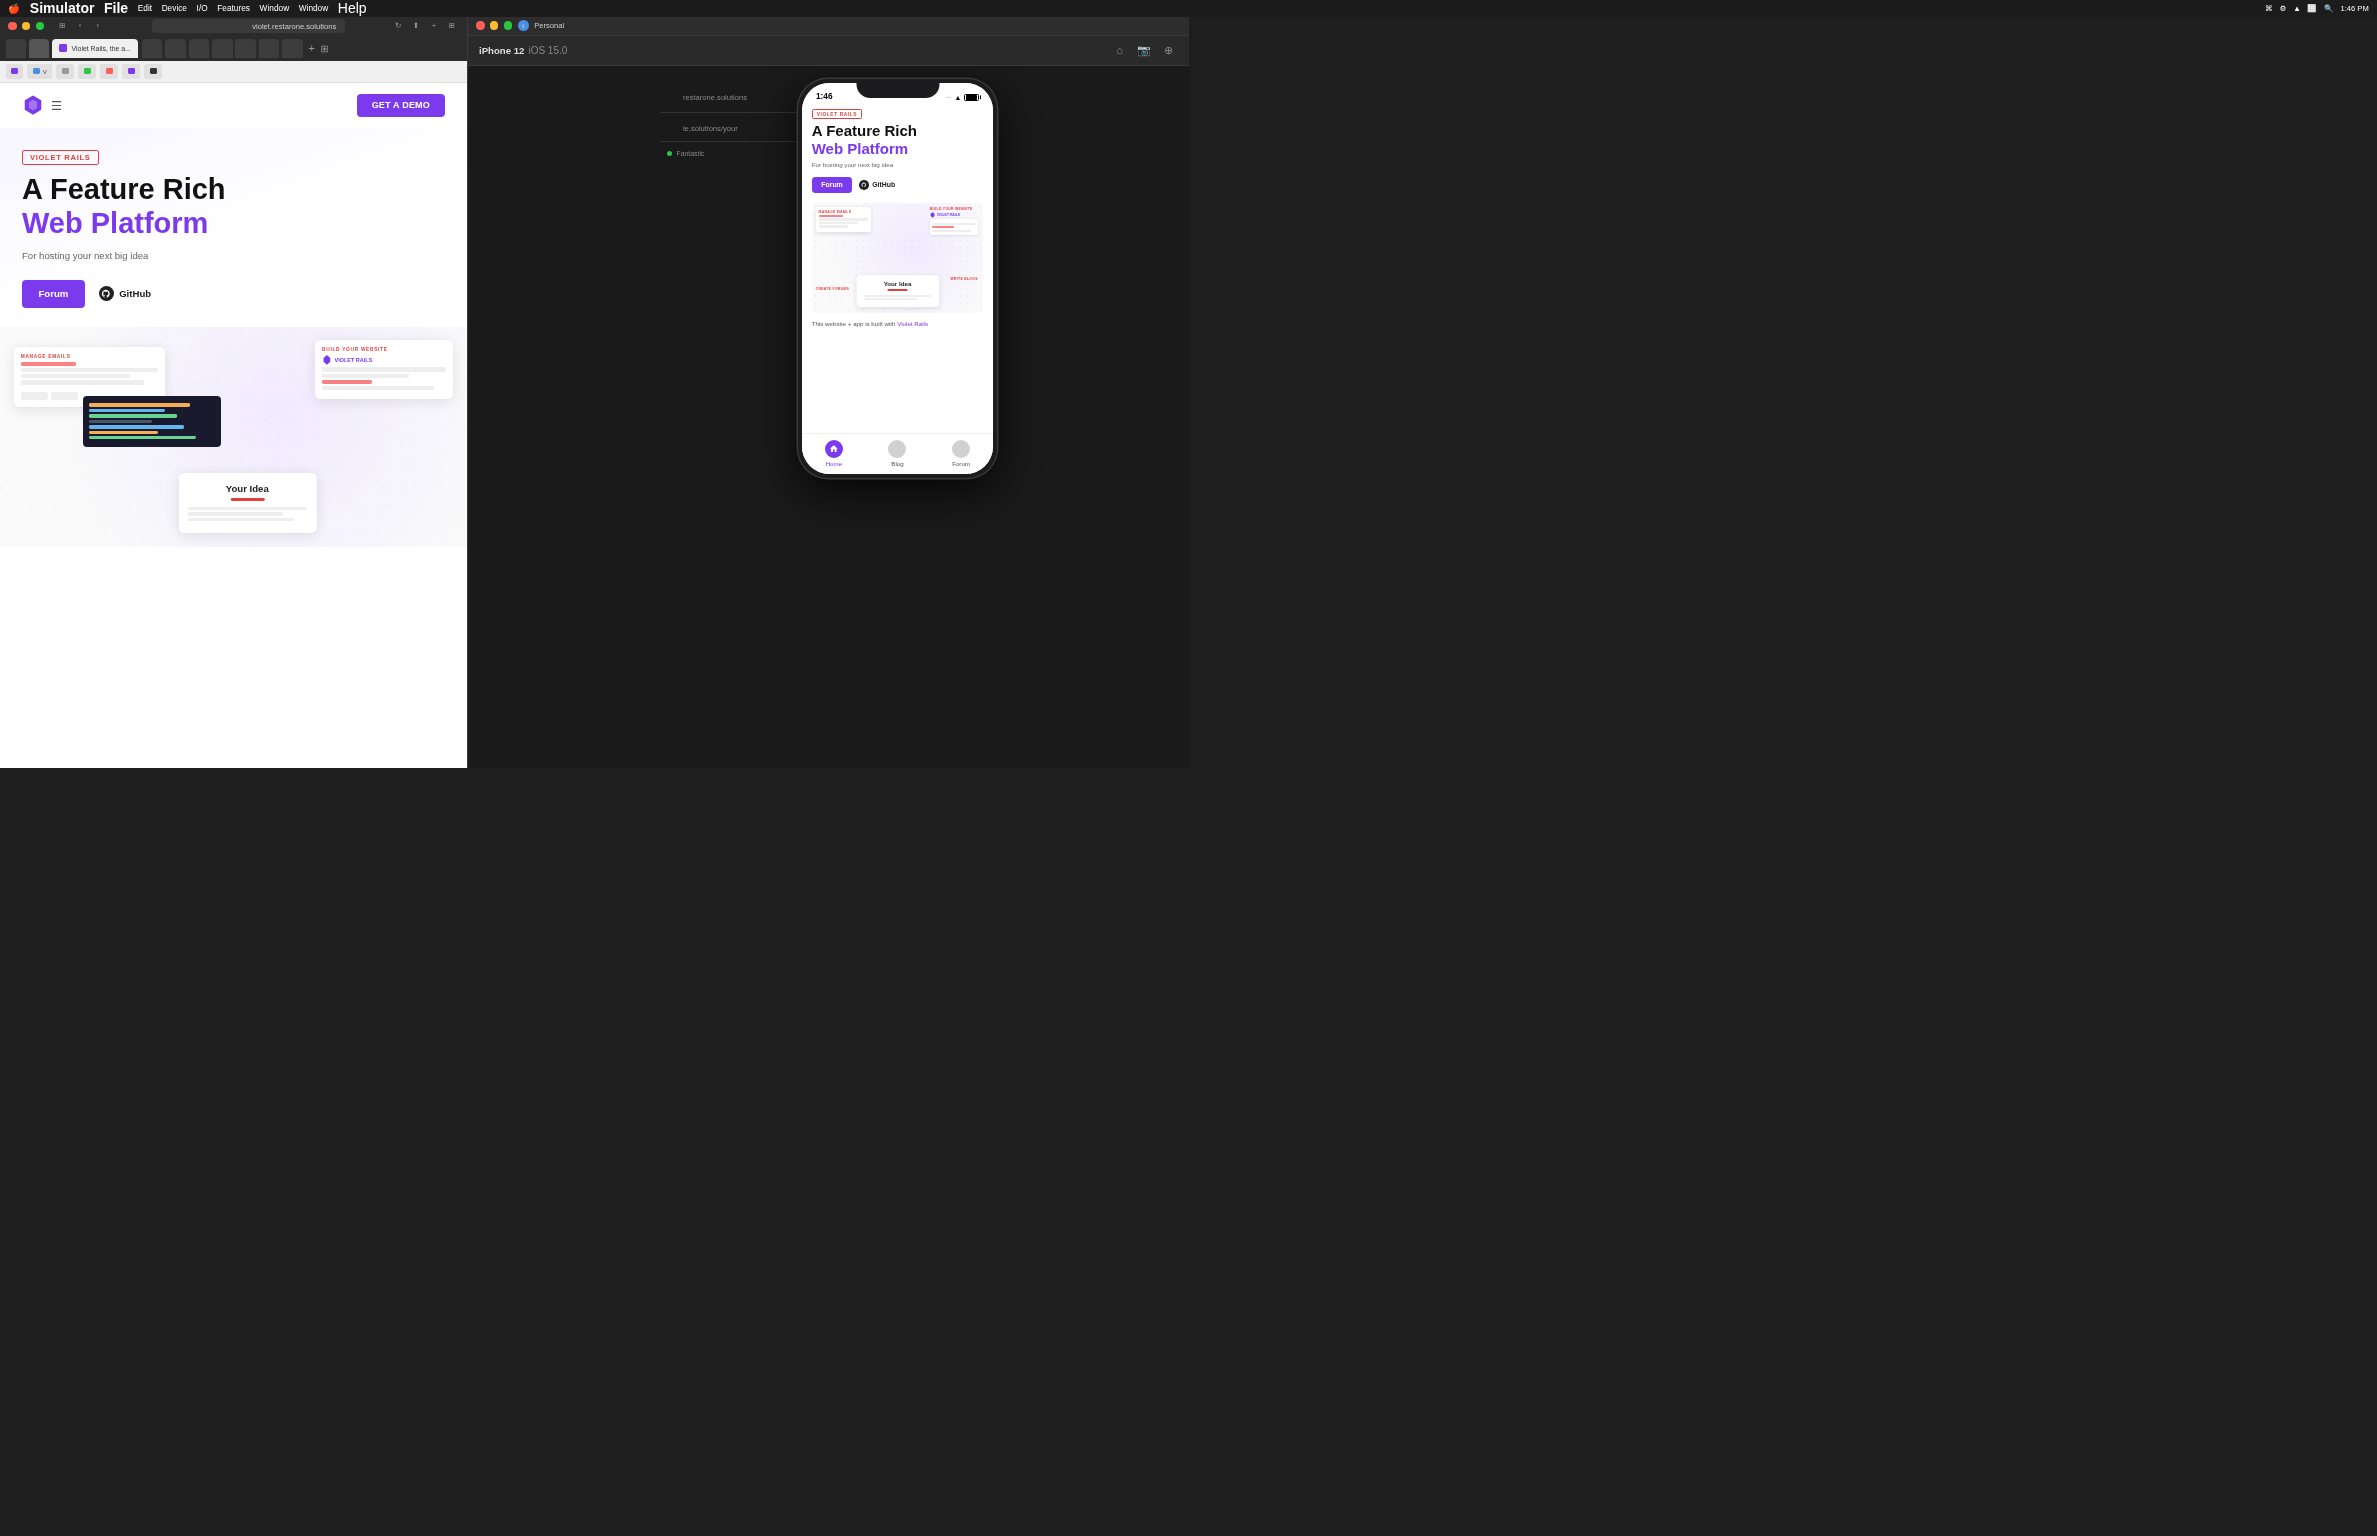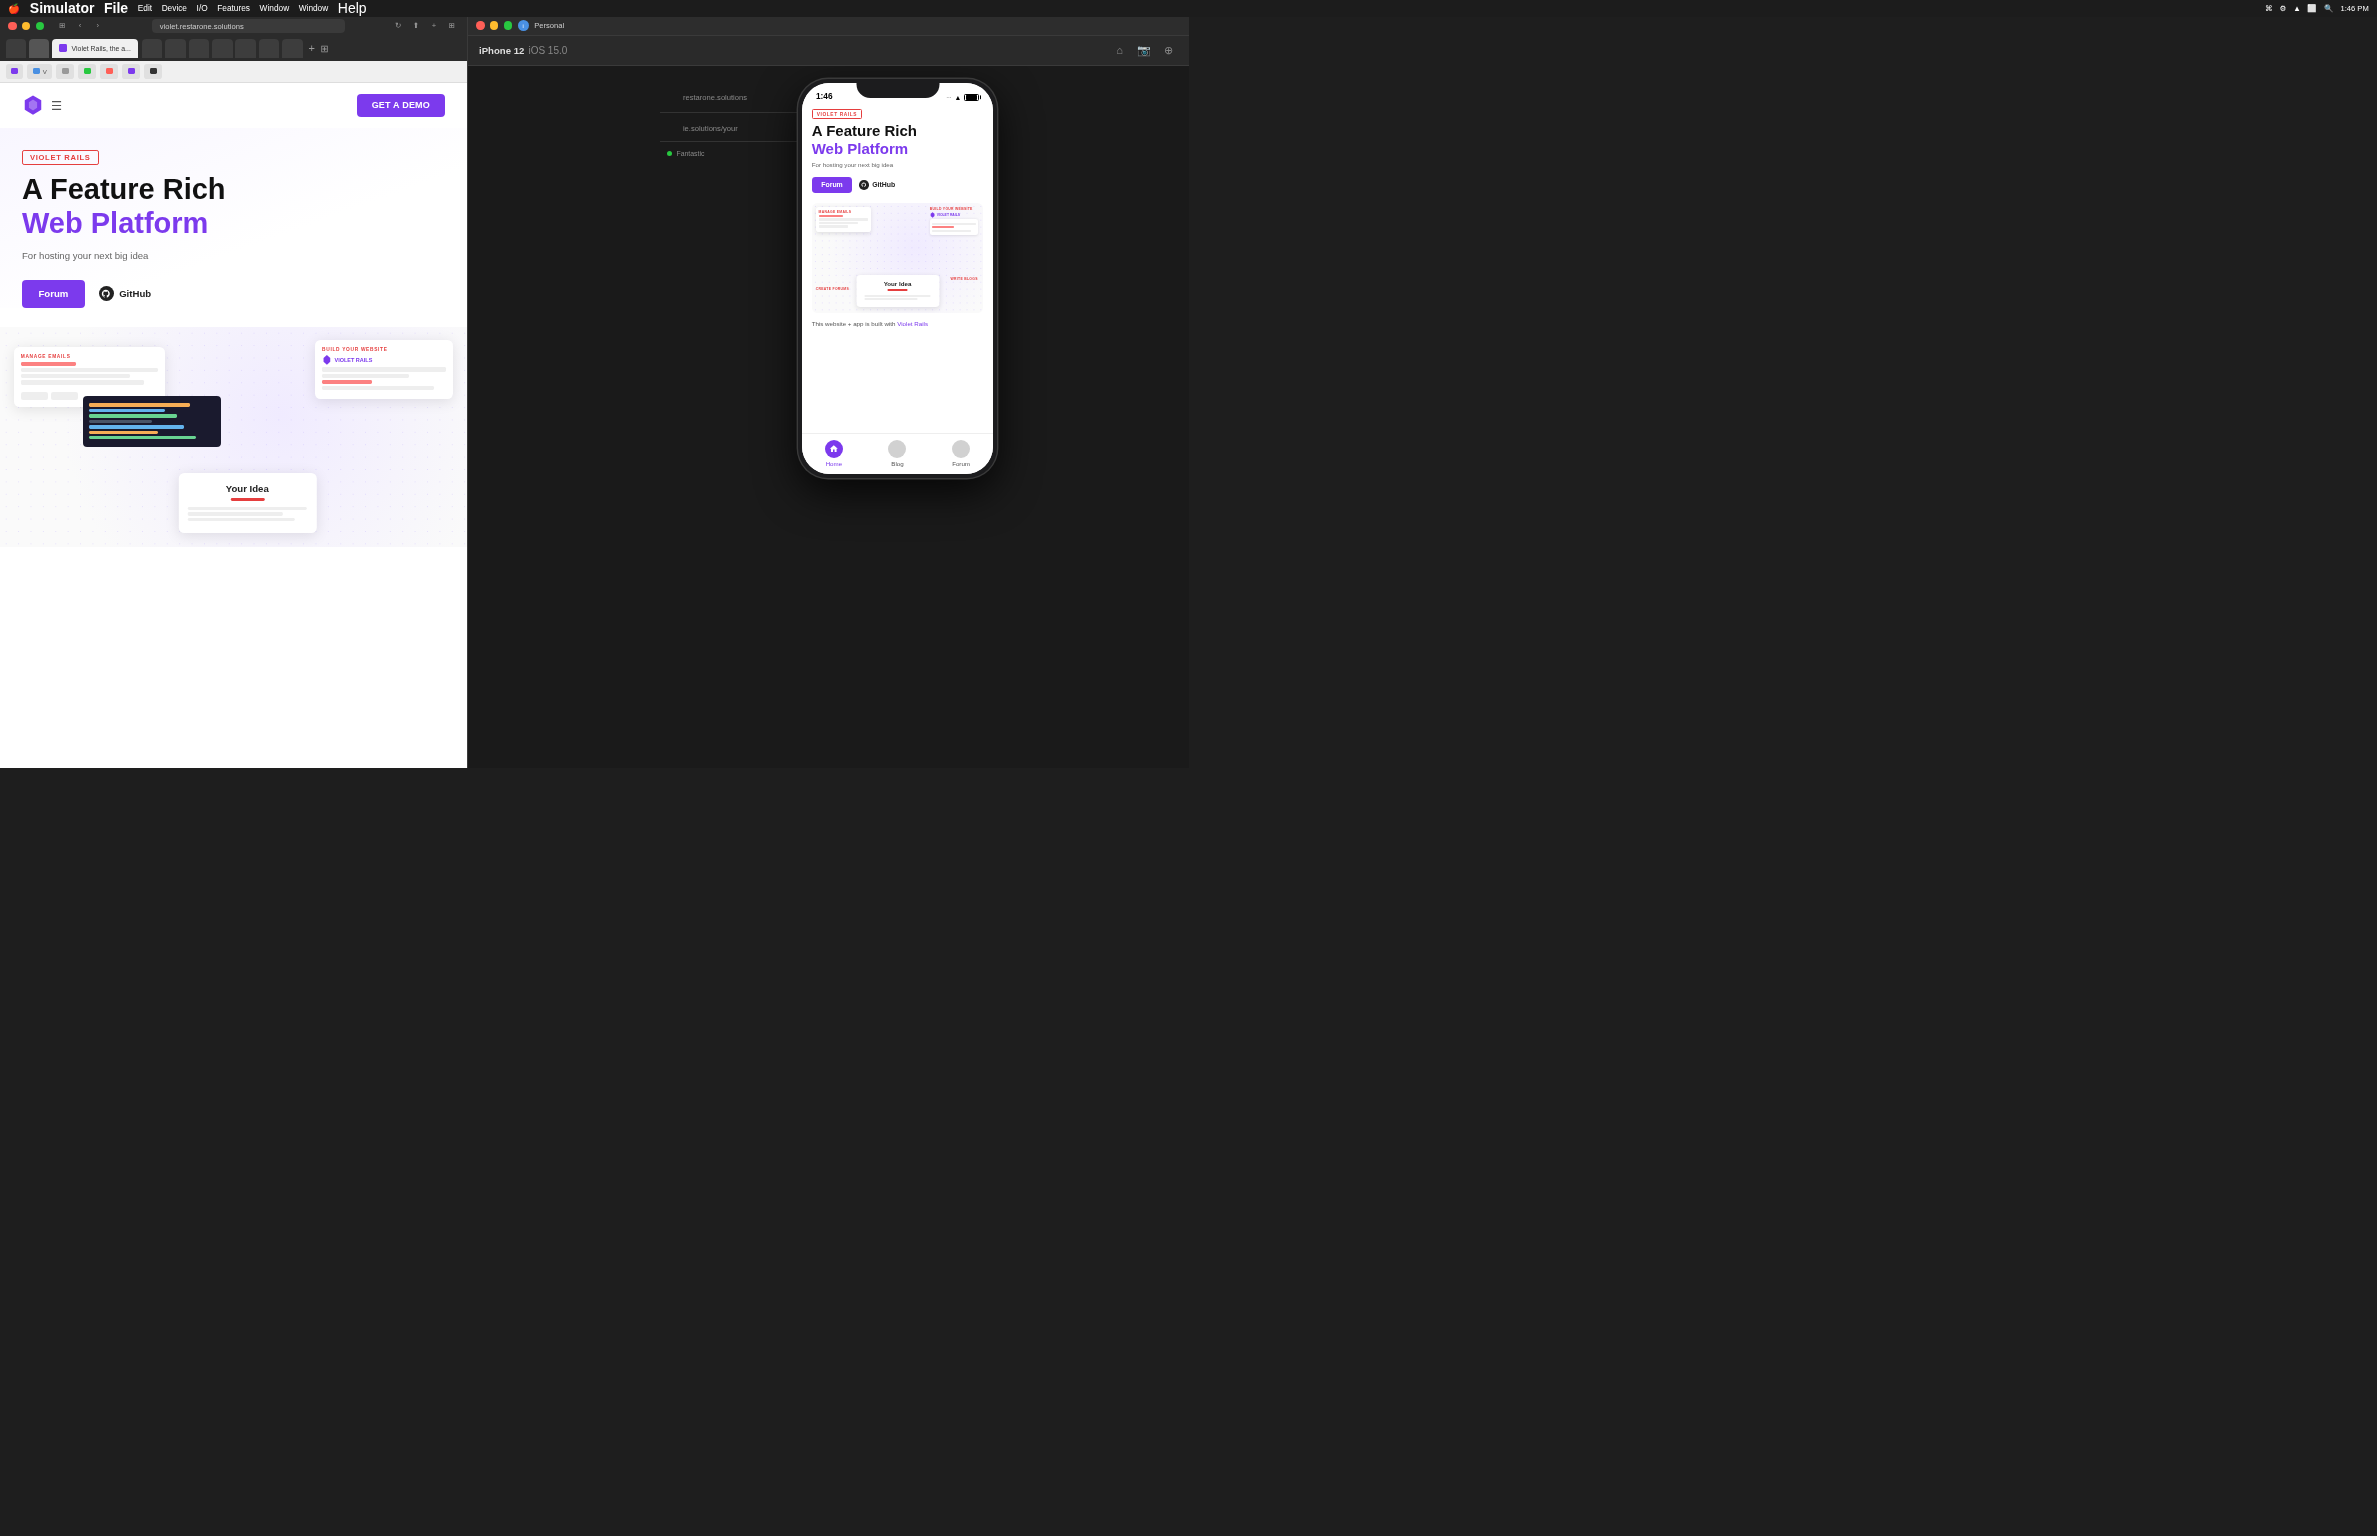--- a/index.html
+++ b/index.html
@@ -43,21 +43,21 @@
       width: 13.8px; height: 13.8px;
     }
     .tb-spacer { flex: 1; }
     .address-bar {
       background: #3a3a3a;
       border-radius: 4.1px;
       padding: 2.1px 8.3px;
       color: #ccc;
       font-size: 7.6px;
       width: 193px;
-      text-align: left;
+      text-align: right;
     }
     .tb-right-icons { display: flex; align-items: center; gap: 4.1px; }
 
     
     .tab-bar {
       background: #2b2b2b;
       height: 25px;
       display: flex;
       align-items: center;
       padding: 0 5.5px;

